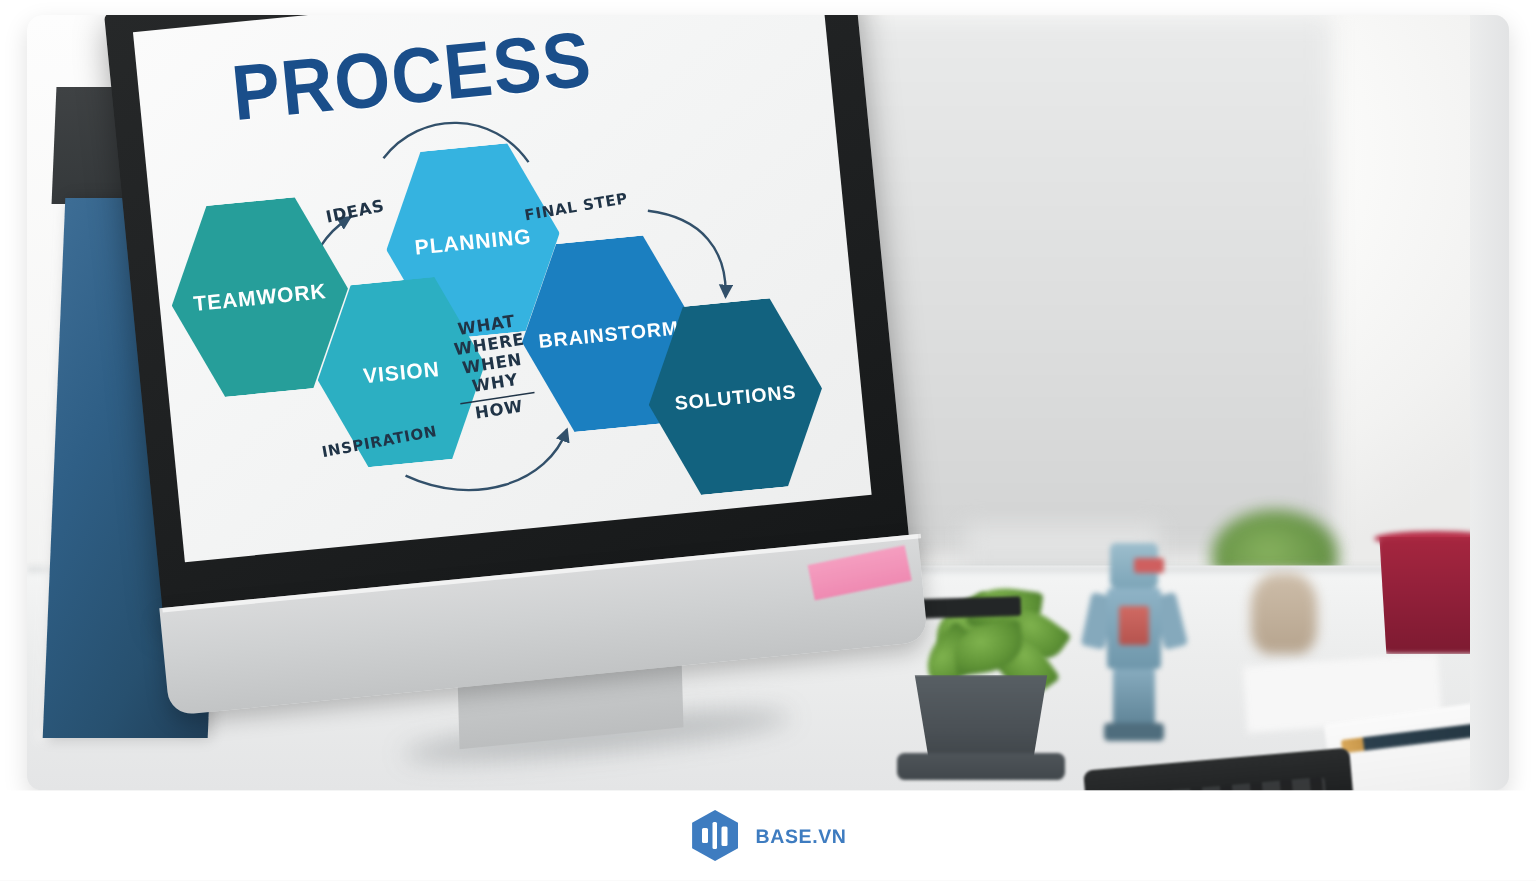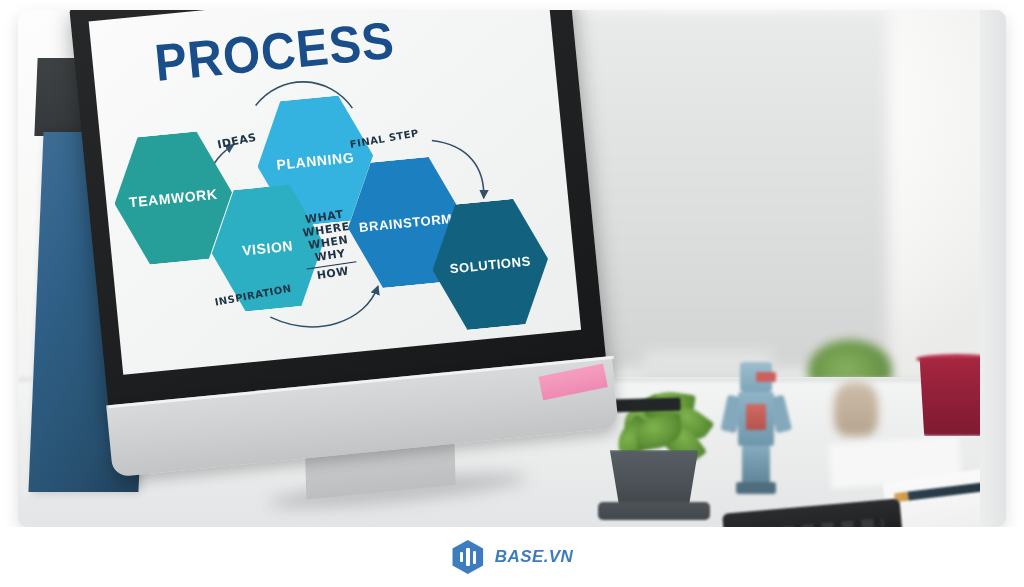--- a/index.html
+++ b/index.html
@@ -469,24 +469,23 @@
     display: flex; align-items: center; gap: 3px;
     height: 18px;
   }
   .logo-bars i { display:block; width: 3.5px; background: #ffffff; border-radius: 1px; }
   .logo-bars i:nth-child(1) { height: 10px; }
   .logo-bars i:nth-child(2) { height: 18px; }
   .logo-bars i:nth-child(3) { height: 13px; }
   .logo-text {
     font-family: "Liberation Sans", sans-serif;
     font-weight: 700;
-    font-size: 17px;
+    font-size: 13px;
     letter-spacing: 0.4px;
     color: #3e7cc0;
-    font-style: italic;
   }
 </style>
 </head>
 <body>
 
 <div id="photo-card">
   <div id="scene">
 
     <div class="wall-wash"></div>
     <div class="far-monitor"></div>

